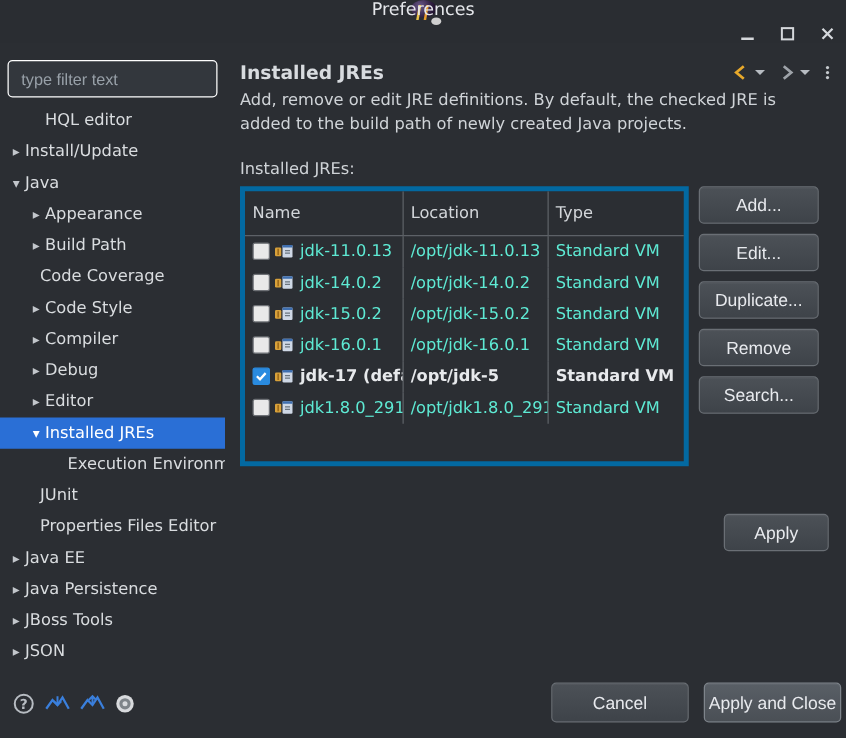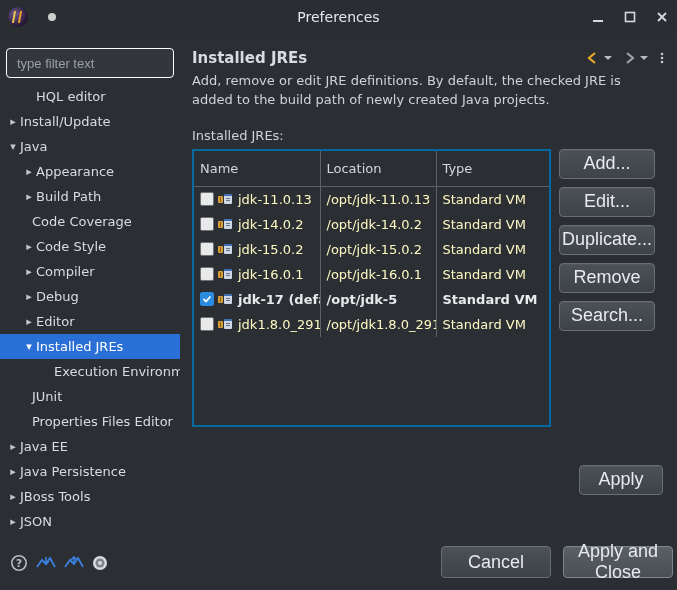--- a/index.html
+++ b/index.html
@@ -12,20 +12,21 @@
   }
 
   
   .titlebar {
     height: 34px;
     background: #2a2d32;
     display: flex;
     align-items: center;
     padding: 0 8px;
     position: relative;
+    flex-direction: column;
   }
   .titlebar .app-icon {
     width: 20px; height: 20px;
     border-radius: 50%;
     background: radial-gradient(circle at 35% 35%, #6b5a8a 0, #2e1d3f 60%, #0e0717 100%);
     display:inline-block; position:relative;
   }
   .titlebar .app-icon::after{
     content:""; position:absolute; left:5px; top:4px; width:4px; height:12px;
     border-left:2px solid #e9c24a; border-right:2px solid #e99a2b;
@@ -99,31 +100,31 @@
   .nav-arrows span { display:inline-flex; align-items:center; }
 
   .desc { color:#cfd3d7; line-height:1.45; max-width:460px; }
   .section-label { margin-top:18px; }
 
   .table-area {
     display:flex; gap:8px; margin-top:6px;
     align-items: flex-start;
   }
   .table-wrap {
-    border:2px solid #0369a1;
+    border:4px solid #0369a1;
     background:#2b2e33;
-    width: 359px; height: 278px;
+    width: 359px; height: 224px;
     overflow:hidden;
   }
   table { border-collapse:collapse; width:100%; table-layout:fixed; }
   th, td {
     border-right:1px solid #5d6167;
     text-align:left; vertical-align:middle;
     padding:0 6px;
-    color:#fef9c3;
+    color:#5eead4;
     overflow:hidden; white-space:nowrap; text-overflow:clip;
     font-weight:400;
   }
   th { font-weight:400; color:#d3d6da; }
   thead tr { height:36px; }
   thead th { border-bottom:1px solid #5d6167; }
   tbody tr { height:25px; }
   tbody tr.checked td { font-weight:700; color:#e7e9ec; }
   col.c1 { width:126px; } col.c2 { width:116px; } col.c3 { width:116px; }
 
@@ -135,23 +136,24 @@
   .chk.checked { background:#2a8be0; border-color:#2a8be0; }
   .chk.checked svg { display:block; }
   .chk svg { display:none; }
 
   .jre-glyph { display:inline-flex; align-items:center; flex:0 0 auto; }
 
   .side-buttons { display:flex; flex-direction:column; gap:8px; width:96px; }
   .btn {
     height:30px; border:1px solid #6a6f75; border-radius:4px;
     background: linear-gradient(#4c5157,#3e4349);
-    color:#e8eaee; font-size:18px; cursor:pointer;
+    color:#e8eaee; font-size:14px; cursor:pointer;
     display:flex; align-items:center; justify-content:center;
     box-shadow: inset 0 1px 0 rgba(255,255,255,0.04);
+    text-align: right;
   }
   .btn.apply { width:84px; }
   .btn.bottom { height:32px; }
 
   .apply-row { display:flex; justify-content:flex-end; margin-top:38px; padding-right:2px; }
   .bottom-row {
     position:absolute; bottom:12px; right:4px;
     display:flex; gap:12px;
   }
   .btn.cancel { width:110px; }

